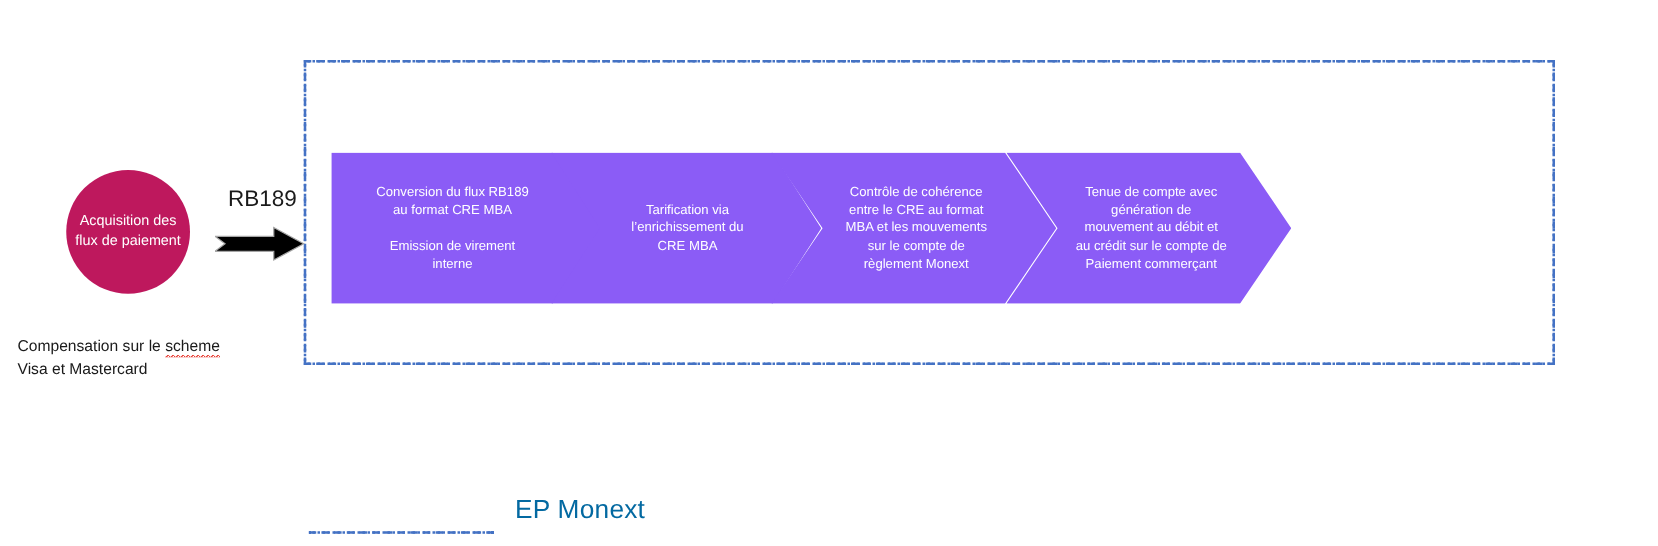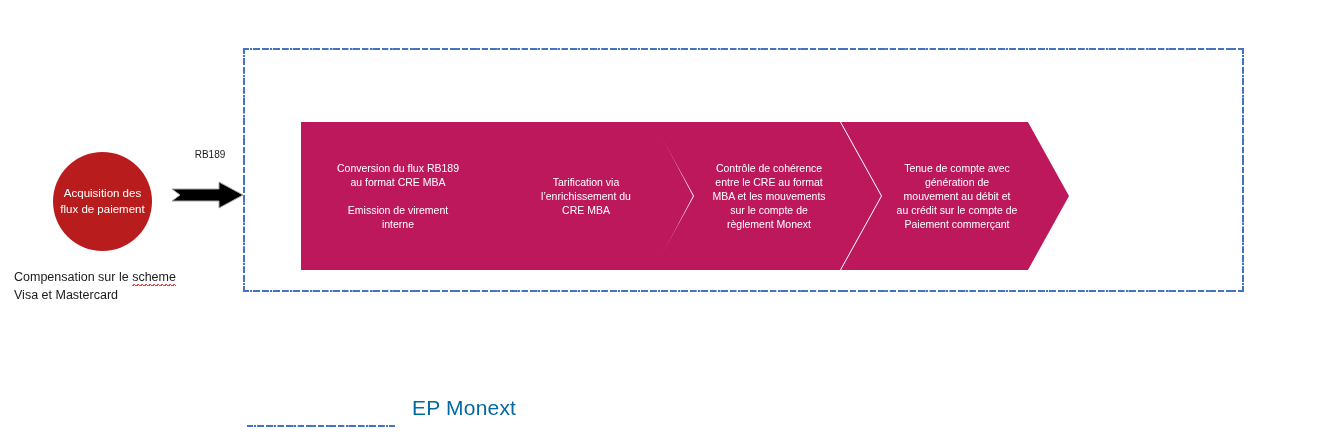--- a/index.html
+++ b/index.html
@@ -34,25 +34,25 @@
     position: absolute;
     left: -2.2px; top: -2.2px; right: -2.2px; bottom: -2.2px;
     border: 2.2px dotted #4472C4;
     pointer-events: none;
   }
 
   
   #acquisition-circle {
     position: absolute;
     left: 53px;
-    top: 152px;
+    top: 136px;
     width: 99px;
     height: 99px;
     border-radius: 50%;
-    background: #b91c1c;
+    background: #be185d;
     display: flex;
     align-items: center;
     justify-content: center;
     text-align: center;
   }
   #acquisition-circle .circle-label {
     color: #ffffff;
     font-size: 11.5px;
     line-height: 1.32;
     padding: 0 6px;
@@ -83,21 +83,21 @@
     padding-bottom: 2px;
   }
 
   
   #rb189-label {
     position: absolute;
     left: 170px;
     top: 149px;
     width: 80px;
     text-align: center;
-    font-size: 10px;
+    font-size: 18px;
     color: #1a1a1a;
   }
   #rb189-arrow {
     position: absolute;
     left: 172px;
     top: 180px;
     width: 72px;
     height: 30px;
   }
 
@@ -105,27 +105,26 @@
   #process-band {
     position: absolute;
     left: 265px;
     top: 122px;
     width: 957px;
     height: 121px;
   }
   .chevron {
     position: absolute;
     top: 0;
-    height: 148px;
-    background: #be185d;
+    height: 121px;
+    background: #8b5cf6;
     display: flex;
     align-items: center;
     justify-content: center;
     box-sizing: border-box;
-    margin-left: 36px;
   }
   .chevron .chevron-label {
     color: #ffffff;
     font-size: 10.5px;
     line-height: 1.35;
     text-align: center;
     position: relative;
     z-index: 2;
     white-space: pre-line;
   }

